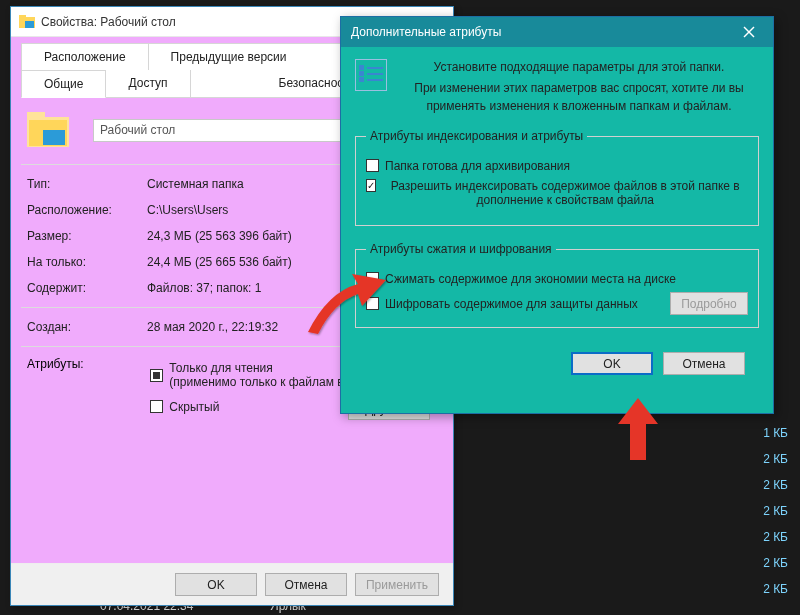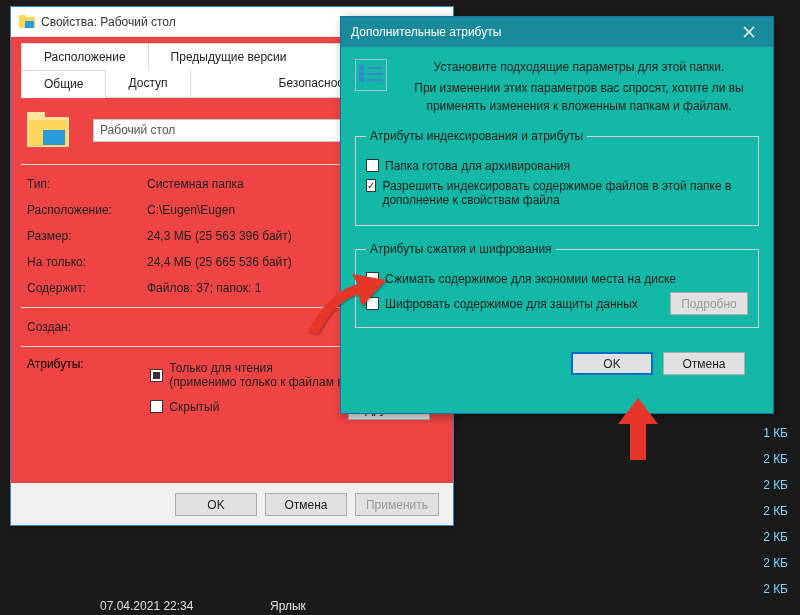--- a/index.html
+++ b/index.html
@@ -4,22 +4,22 @@
 <style>
   * { box-sizing: border-box; margin: 0; padding: 0; font-family: "Segoe UI", Tahoma, sans-serif; font-size: 12px; }
   body { background: #1a1a1a; width: 800px; height: 615px; overflow: hidden; position: relative; }
 
   
   .bg-list { position: absolute; right: 12px; top: 420px; color: #7dd3fc; font-size: 13px; }
   .bg-list div { height: 26px; line-height: 26px; }
 
   
   .props-window {
-    position: absolute; left: 10px; top: 6px; width: 444px; height: 520px;
-    background: #ef4444; border: 1px solid #3a86b7; box-shadow: 2px 2px 6px rgba(0,0,0,.3);
+    position: absolute; left: 10px; top: 6px; width: 444px; height: 600px;
+    background: #f0abfc; border: 1px solid #3a86b7; box-shadow: 2px 2px 6px rgba(0,0,0,.3);
   }
   .props-titlebar {
     height: 30px; background: #fff; display: flex; align-items: center; padding: 0 8px;
     border-bottom: 1px solid #e8e8e8;
   }
   .folder-icon-sm { width: 16px; height: 14px; margin-right: 6px; }
   .props-title { color: #333; font-size: 12px; }
   .props-body { padding: 6px 10px 0 10px; position: relative; height: 520px; }
 
   .tabs-row { display: flex; border-bottom: 1px solid #d6d6d6; }
@@ -86,21 +86,21 @@
   .optlist-icon { width: 32px; height: 32px; border: 1px solid #9bbfe0; flex: none; padding: 3px; }
   .optlist-icon .line { height: 3px; margin: 3px 0; display: flex; align-items: center; }
   .optlist-icon .sq { width: 5px; height: 5px; background: #3a86d0; margin-right: 3px; }
   .optlist-icon .bar { height: 2px; background: #3a86d0; flex: 1; }
   .adv-head-text { color: #222; line-height: 1.45; }
 
   fieldset.grp {
     border: 1px solid #d0d0d0; padding: 10px 10px 12px 10px; margin-bottom: 16px;
   }
   fieldset.grp legend { padding: 0 4px; color: #222; }
-  .grp .chk-row { margin: 6px 0; align-items: flex-start; }
+  .grp .chk-row { margin: 6px 0; align-items: flex-start; text-align: center; }
   .chk.checked::after { content: "✓"; font-size: 10px; line-height: 1; color: #222; }
 
   .grp .row-flex { display: flex; align-items: center; justify-content: space-between; }
   .btn.small { min-width: 78px; }
   .btn.dis { color: #9a9a9a; }
 
   .adv-footer {
     display: flex; justify-content: flex-end; gap: 10px; padding: 8px 14px 0 0;
   }
   .btn.primary { border: 2px solid #0b6cc7; background: #e1e1e1; }
@@ -160,37 +160,38 @@
       <input class="name-field" value="Рабочий стол" style="">
     </div>
     <hr class="sep">
 
     <div class="kv">
         <div class="k">Тип:</div>
         <div class="v">Системная папка</div>
       </div>
     <div class="kv">
         <div class="k">Расположение:</div>
-        <div class="v">C:\Eugen\Eugen</div>
+        <div class="v">C:\Users\Users</div>
       </div>
     <div class="kv">
         <div class="k">Размер:</div>
         <div class="v">24,3 МБ (25 563 396 байт)</div>
       </div>
     <div class="kv">
         <div class="k">На только:</div>
         <div class="v">24,4 МБ (25 665 536 байт)</div>
       </div>
     <div class="kv">
         <div class="k">Содержит:</div>
         <div class="v">Файлов: 37; папок: 1</div>
       </div>
     <hr class="sep">
     <div class="kv">
         <div class="k">Создан:</div>
+        <div class="v">28 мая 2020 г., 22:19:32</div>
       </div>
     <hr class="sep">
 
     <div class="attr-block">
       <span class="k">Атрибуты:</span>
       <div class="attr-right">
         <div class="chk-row">
           <span class="chk tri"></span>
           <span>
             <span>Только для чтения</span><br>

